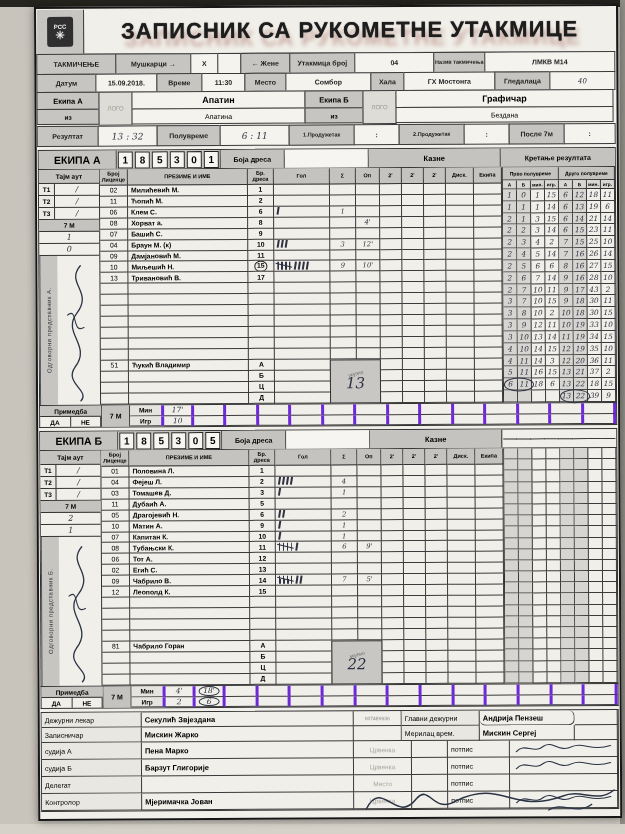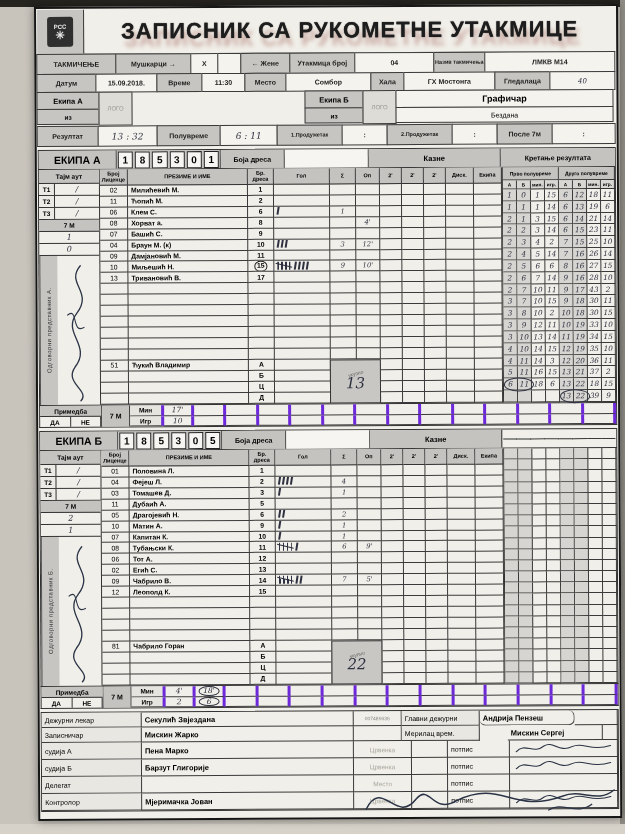--- a/index.html
+++ b/index.html
@@ -20,21 +20,21 @@
   .hw{font-family:"DejaVu Serif",serif;font-style:italic;color:#2e3140;font-weight:400;}
   
   .hdr{display:flex;height:44px;border-bottom:1px solid #3a3a3a;}
   .logo{width:46px;border-right:1px solid #3a3a3a;background:#c6c5c1;display:flex;flex-direction:column;align-items:center;justify-content:center;gap:1px;}
   .logo-box{width:26px;height:30px;background:#2f2f2f;border-radius:3px;color:#e8e8e8;display:flex;flex-direction:column;align-items:center;justify-content:center;font-size:6px;font-weight:700;}
   .logo-star{font-size:11px;line-height:1;}
   .title{flex:1;display:flex;align-items:center;justify-content:center;font-weight:700;font-size:22px;letter-spacing:1px;color:#1d1d1d;
          text-shadow:0 0 1px #1d1d1d,3px 8px 4px rgba(150,85,75,.45);font-family:"Liberation Sans",sans-serif;}
   
   .w24{width:24px}.w28{width:28px}.w34{width:34px}.w42{width:42px}.w44{width:44px}.w46{width:46px}.w50{width:50px}
-  .w52{width:52px}.w56{width:56px}.w58{width:58px}.w60{width:60px}.w62{width:62px}.w64{width:64px}.w66{width:66px}
+  .w52{width:52px}.w56{width:56px}.w58{width:70px}.w60{width:60px}.w62{width:62px}.w64{width:64px}.w66{width:66px}
   .w76{width:76px}.w80{width:80px}.w86{width:86px}.w92{width:92px}.flex1{flex:1}
   .h20{height:20px}.h18{height:18px}
   
   .teams{display:flex;height:34px;}
   .thalf{display:flex;}
   .tcol{display:flex;flex-direction:column;}
   .tcell{box-sizing:border-box;border:1px solid #3a3a3a;margin-left:-1px;margin-top:-1px;display:flex;align-items:center;justify-content:center;overflow:hidden;}
   .tlab{background:#c6c5c1;font-weight:700;font-size:7.5px;}
   .tlogo{width:34px;background:#dddcd7;color:#9a9890;font-size:6px;}
   .tname{background:#f4f3ee;}
@@ -172,20 +172,24 @@
       <div class="c flex1 hw">40</div>
     </div>
 
     <div class="teams">
       <div class="thalf" style="width:268px">
         <div class="tcol" style="width:62px">
           <div class="tcell tlab" style="height:18px">Екипа А</div>
           <div class="tcell tlab" style="height:16px;font-size:6.5px">из</div>
         </div>
         <div class="tcell tlogo" style="height:34px">ЛОГО</div>
+        <div class="tcol" style="flex:1">
+          <div class="tcell tname bold" style="height:18px;font-size:9px">Апатин</div>
+          <div class="tcell tname" style="height:16px;font-size:7px">Апатина</div>
+        </div>
       </div>
       <div class="thalf" style="width:308px">
         <div class="tcol" style="width:58px">
           <div class="tcell tlab" style="height:18px">Екипа Б</div>
           <div class="tcell tlab" style="height:16px;font-size:6.5px">из</div>
         </div>
         <div class="tcell tlogo" style="height:34px">ЛОГО</div>
         <div class="tcol" style="flex:1">
           <div class="tcell tname bold" style="height:18px;font-size:9px">Графичар</div>
           <div class="tcell tname" style="height:16px;font-size:7px">Бездана</div>
@@ -1488,21 +1492,21 @@
           <div class="f-num" style="width: 48px;">007489636</div>
           <div class="f-lab" style="width: 78px;">Главни дежурни</div>
           <div class="f-name" style="width: 95px; border-radius: 6px;">Андрија Пензеш</div>
           <div style="flex: 1 1 0%;"></div>
         </div>
         <div class="f-r" style="height: 15px;">
           <div class="f-lab">Записничар</div>
           <div class="f-name" style="width: 212px;">Мискин Жарко</div>
           <div class="f-num" style="width: 48px;"></div>
           <div class="f-lab" style="width: 78px;">Мерилац врем.</div>
-          <div class="f-name" style="width: 95px; margin-left: 28px;">Мискин Сергеј</div>
+          <div class="f-name" style="width: 95px;">Мискин Сергеј</div>
           <div style="flex: 1 1 0%;"></div>
         </div>
         <div class="f-r" style="height: 17px;">
           <div class="f-lab">судија А</div>
           <div class="f-name" style="width: 212px;">Пена Марко</div>
           <div class="f-city" style="width: 58px;">Црвенка</div>
           <div style="width: 36px;"></div>
           <div class="f-sign" style="width: 62px;">потпис</div>
           <div class="f-sig" style="flex: 1 1 0%;">
             <svg viewBox="0 0 100 20" preserveAspectRatio="none">

